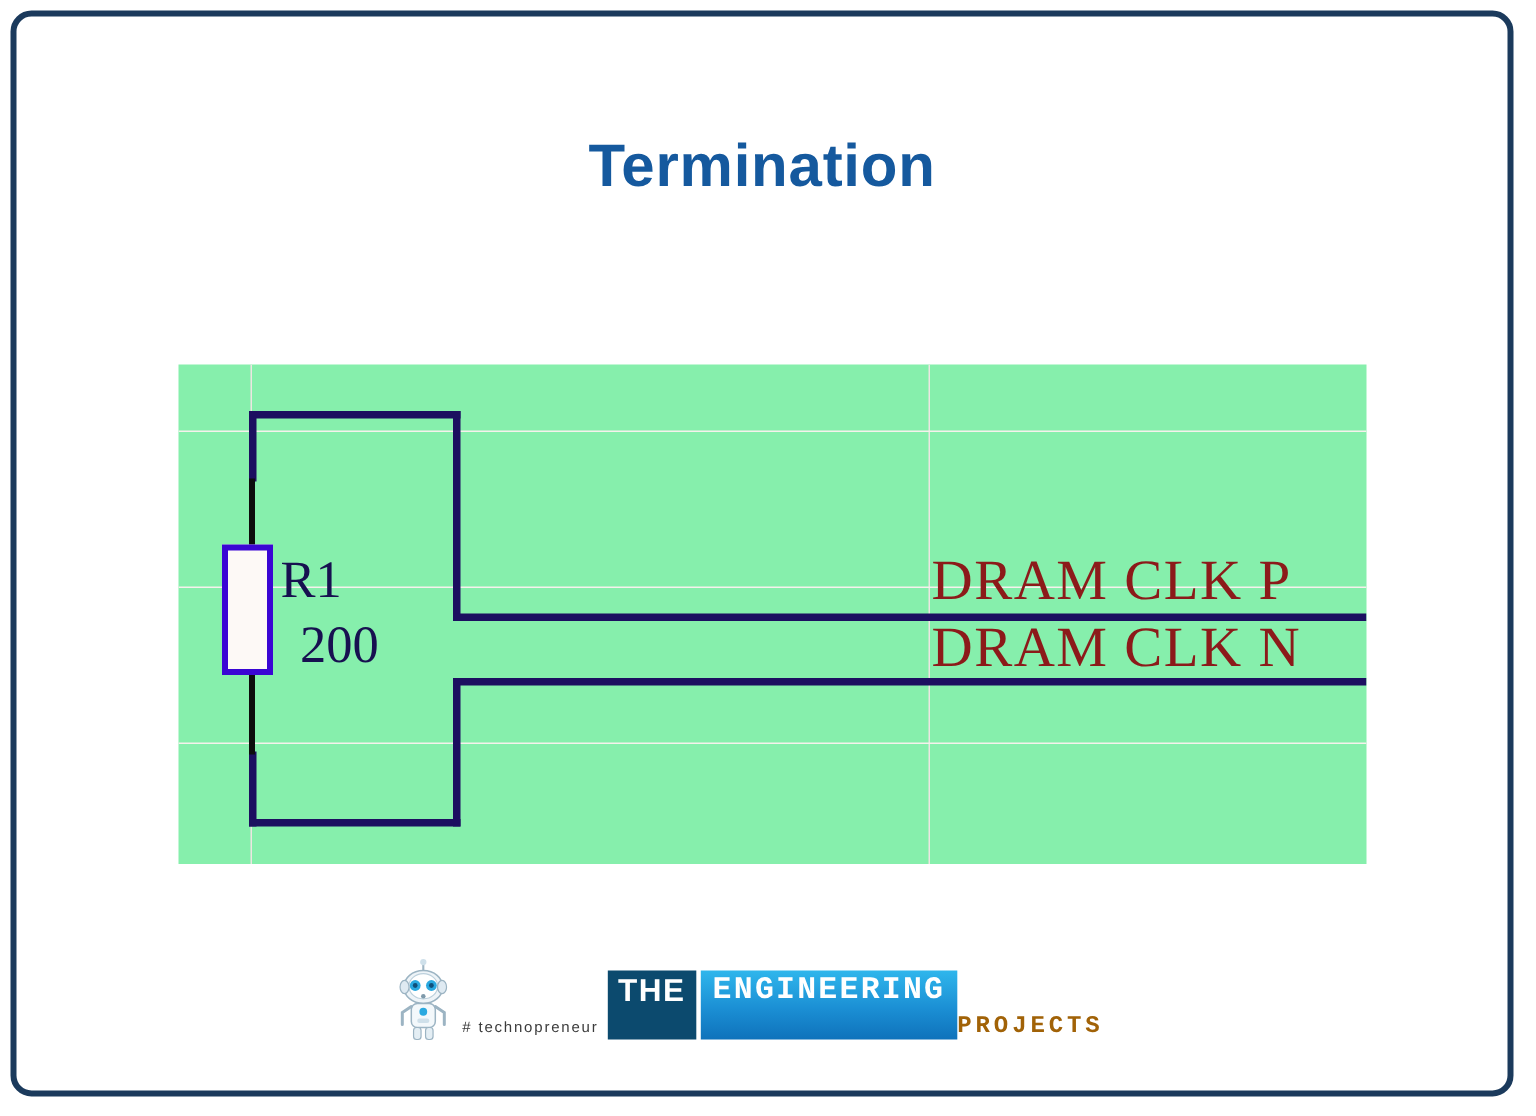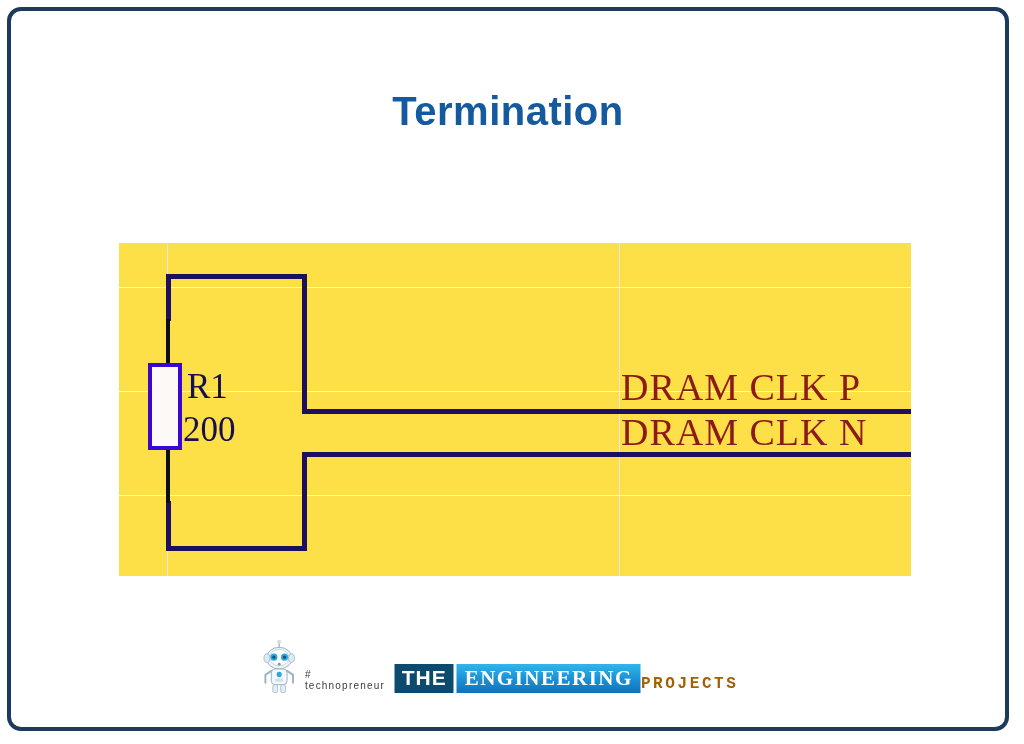--- a/index.html
+++ b/index.html
@@ -41,21 +41,21 @@
     font-family: "Liberation Sans", sans-serif;
   }
 
   
   #schematic-panel {
     position: absolute;
     left: 108px;
     top: 232px;
     width: 792px;
     height: 333px;
-    background: #fde047;
+    background: #86efac;
     overflow: hidden;
   }
   .grid-line-v {
     position: absolute;
     top: 0;
     width: 1px;
     height: 100%;
     background: #ece6e1;
   }
   .grid-line-h {
@@ -152,24 +152,24 @@
     padding: 3px 7px 4px 7px;
     line-height: 22px;
     font-family: "Liberation Sans", sans-serif;
   }
   #logo-engineering {
     background: linear-gradient(180deg, #2fb6ec 0%, #1b8fd4 55%, #0f72bb 100%);
     color: #ffffff;
     font-size: 21px;
     font-weight: bold;
     letter-spacing: 1.5px;
-    padding: 3px 8px 4px 8px;
+    padding: 3px 8px 21px 8px;
     line-height: 22px;
     margin-left: 3px;
-    font-family: Liberation Serif, serif;
+    font-family: Liberation Mono, monospace;
   }
   #logo-projects {
     color: #a16207;
     font-size: 16px;
     font-weight: bold;
     letter-spacing: 2.6px;
     margin-top: 2px;
     margin-right: 18px;
     font-family: Liberation Mono, monospace;
   }
@@ -204,21 +204,21 @@
     <div class="wire wire-h" style="left:183px; top:166px; width:609px;"></div>
 
     <div class="wire wire-h" style="left:183px; top:209px; width:609px;"></div>
 
     <div class="lead" style="left:47px; top:76px; height:46px;"></div>
     <div class="lead" style="left:47px; top:206px; height:54px;"></div>
 
     <div id="resistor-body" style="left:29px; top:120px; width:34px; height:87px;"></div>
 
     <div class="ref-text" style="left:68px; top:126px;">R1</div>
-    <div class="ref-text" style="left:64px; top:169px;">200</div>
+    <div class="ref-text" style="left:81px; top:169px;">200</div>
 
     <div class="net-label" style="left:502px; top:170px;">DRAM  CLK  N</div>
     <div class="net-label" style="left:502px; top:125px;">DRAM  CLK  P</div>
 
   </div>
 
   <div id="footer-logo">
     <div id="logo-inner">
 
       <svg id="robot-mascot" viewBox="0 0 40 56">

